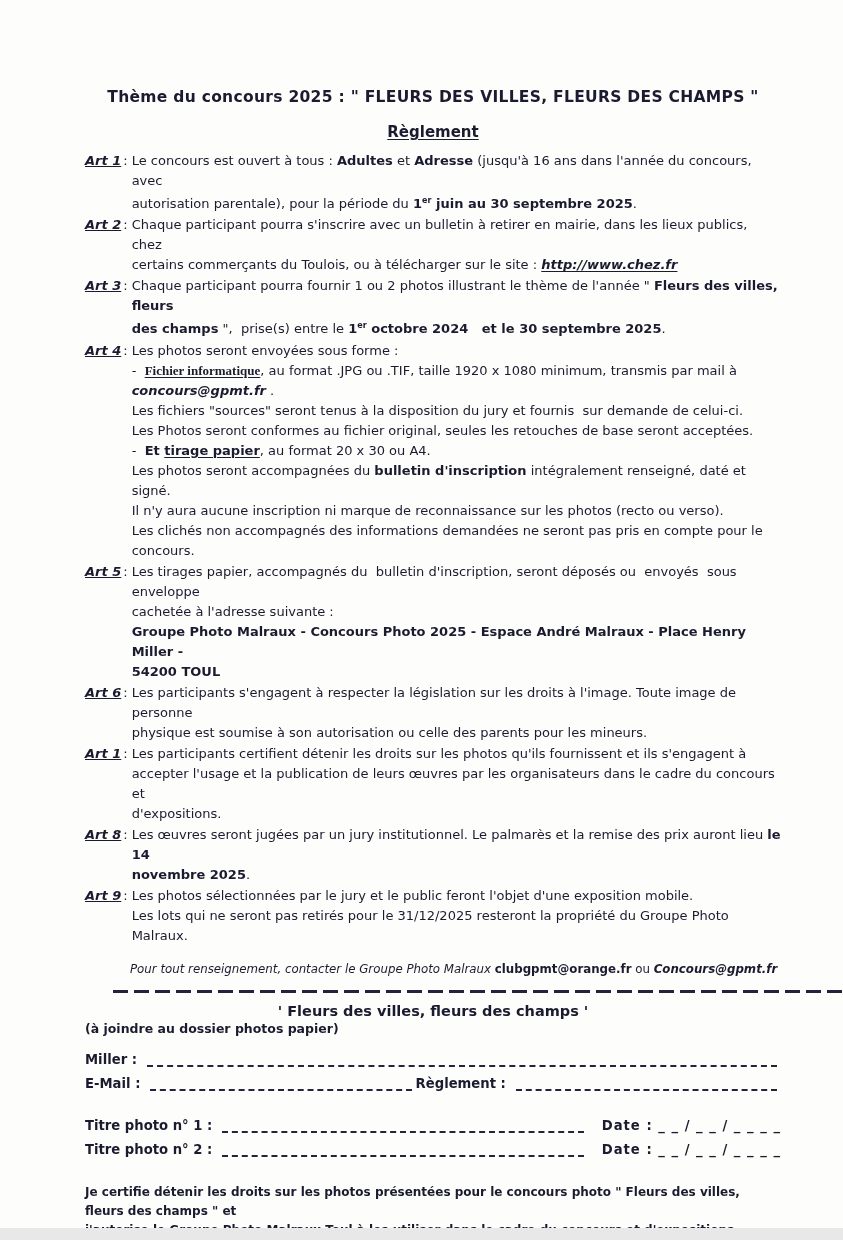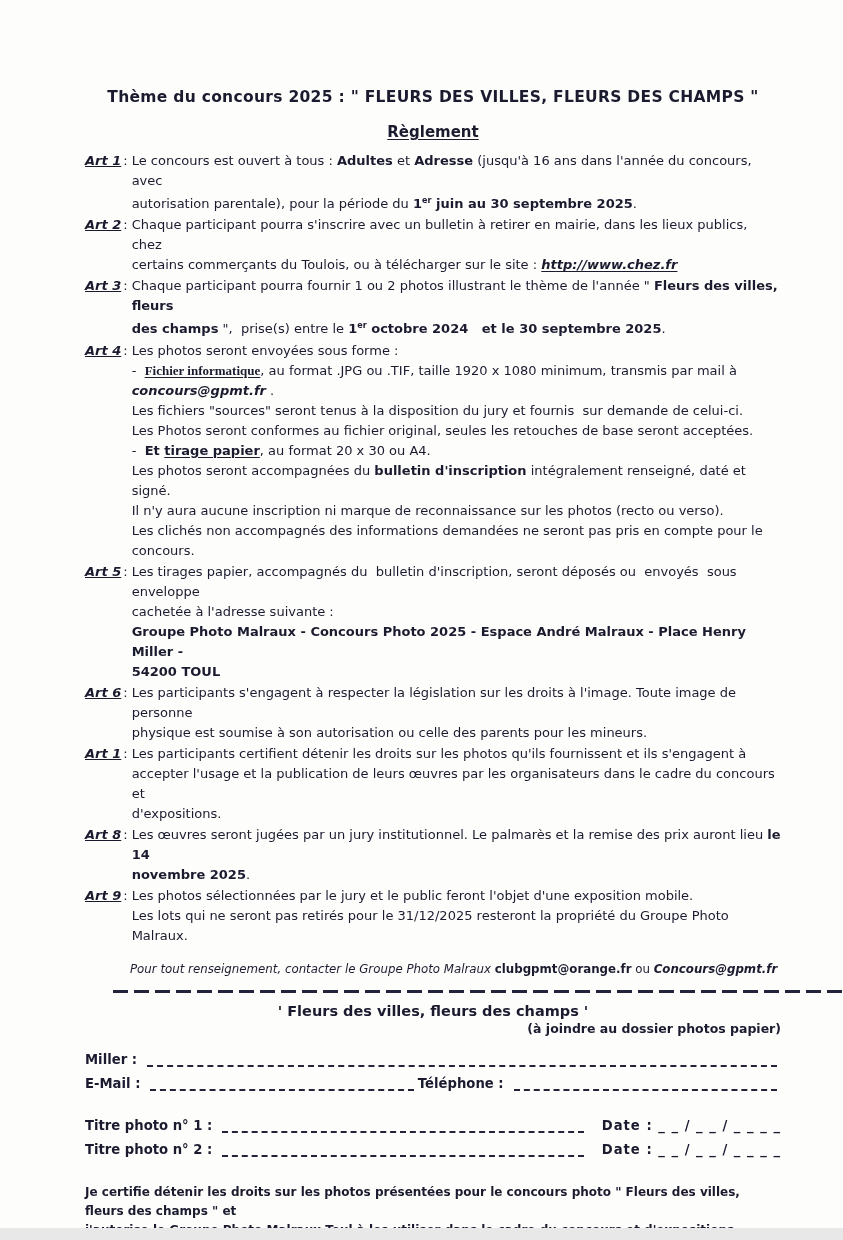--- a/index.html
+++ b/index.html
@@ -53,21 +53,21 @@
   }
   .b-title{
     margin-top:8px;text-align:center;
     font-weight:bold;font-size:15.5px;letter-spacing:.2px;
   }
   .b-subtitle{
     margin-top:10px;text-align:center;
     font-weight:bold;font-size:14.5px;
   }
   .b-note{
-    margin-top:2px;text-align:right;
+    margin-top:2px;text-align:left;
     font-weight:bold;font-size:12.5px;
   }
   .form{margin-top:16px;font-size:13.2px;font-weight:bold;}
   .frow{display:flex;align-items:flex-end;margin-bottom:9px;}
   .flabel{white-space:nowrap;padding-right:6px;}
   .fill{
     flex:1 1 auto;
     height:13px;
     border-bottom:2px dashed #23233c;
     margin:0 4px;
@@ -177,21 +177,21 @@
 
 
       <div class="frow">
         <span class="flabel">Miller :</span>
         <span class="fill"></span>
       </div>
 
       <div class="frow">
         <span class="flabel">E-Mail :</span>
         <span class="fill"></span>
-        <span class="flabel">Téléphone :</span>
+        <span class="flabel">Règlement :</span>
         <span class="fill"></span>
       </div>
 
       <div class="gap18"></div>
 
       <div class="frow">
         <span class="flabel">Titre photo n° 1 :</span>
         <span class="fill"></span>
         <span class="date-cell"><span>Date :</span> <span>_ _ / _ _ / _ _ _ _</span></span>
       </div>

